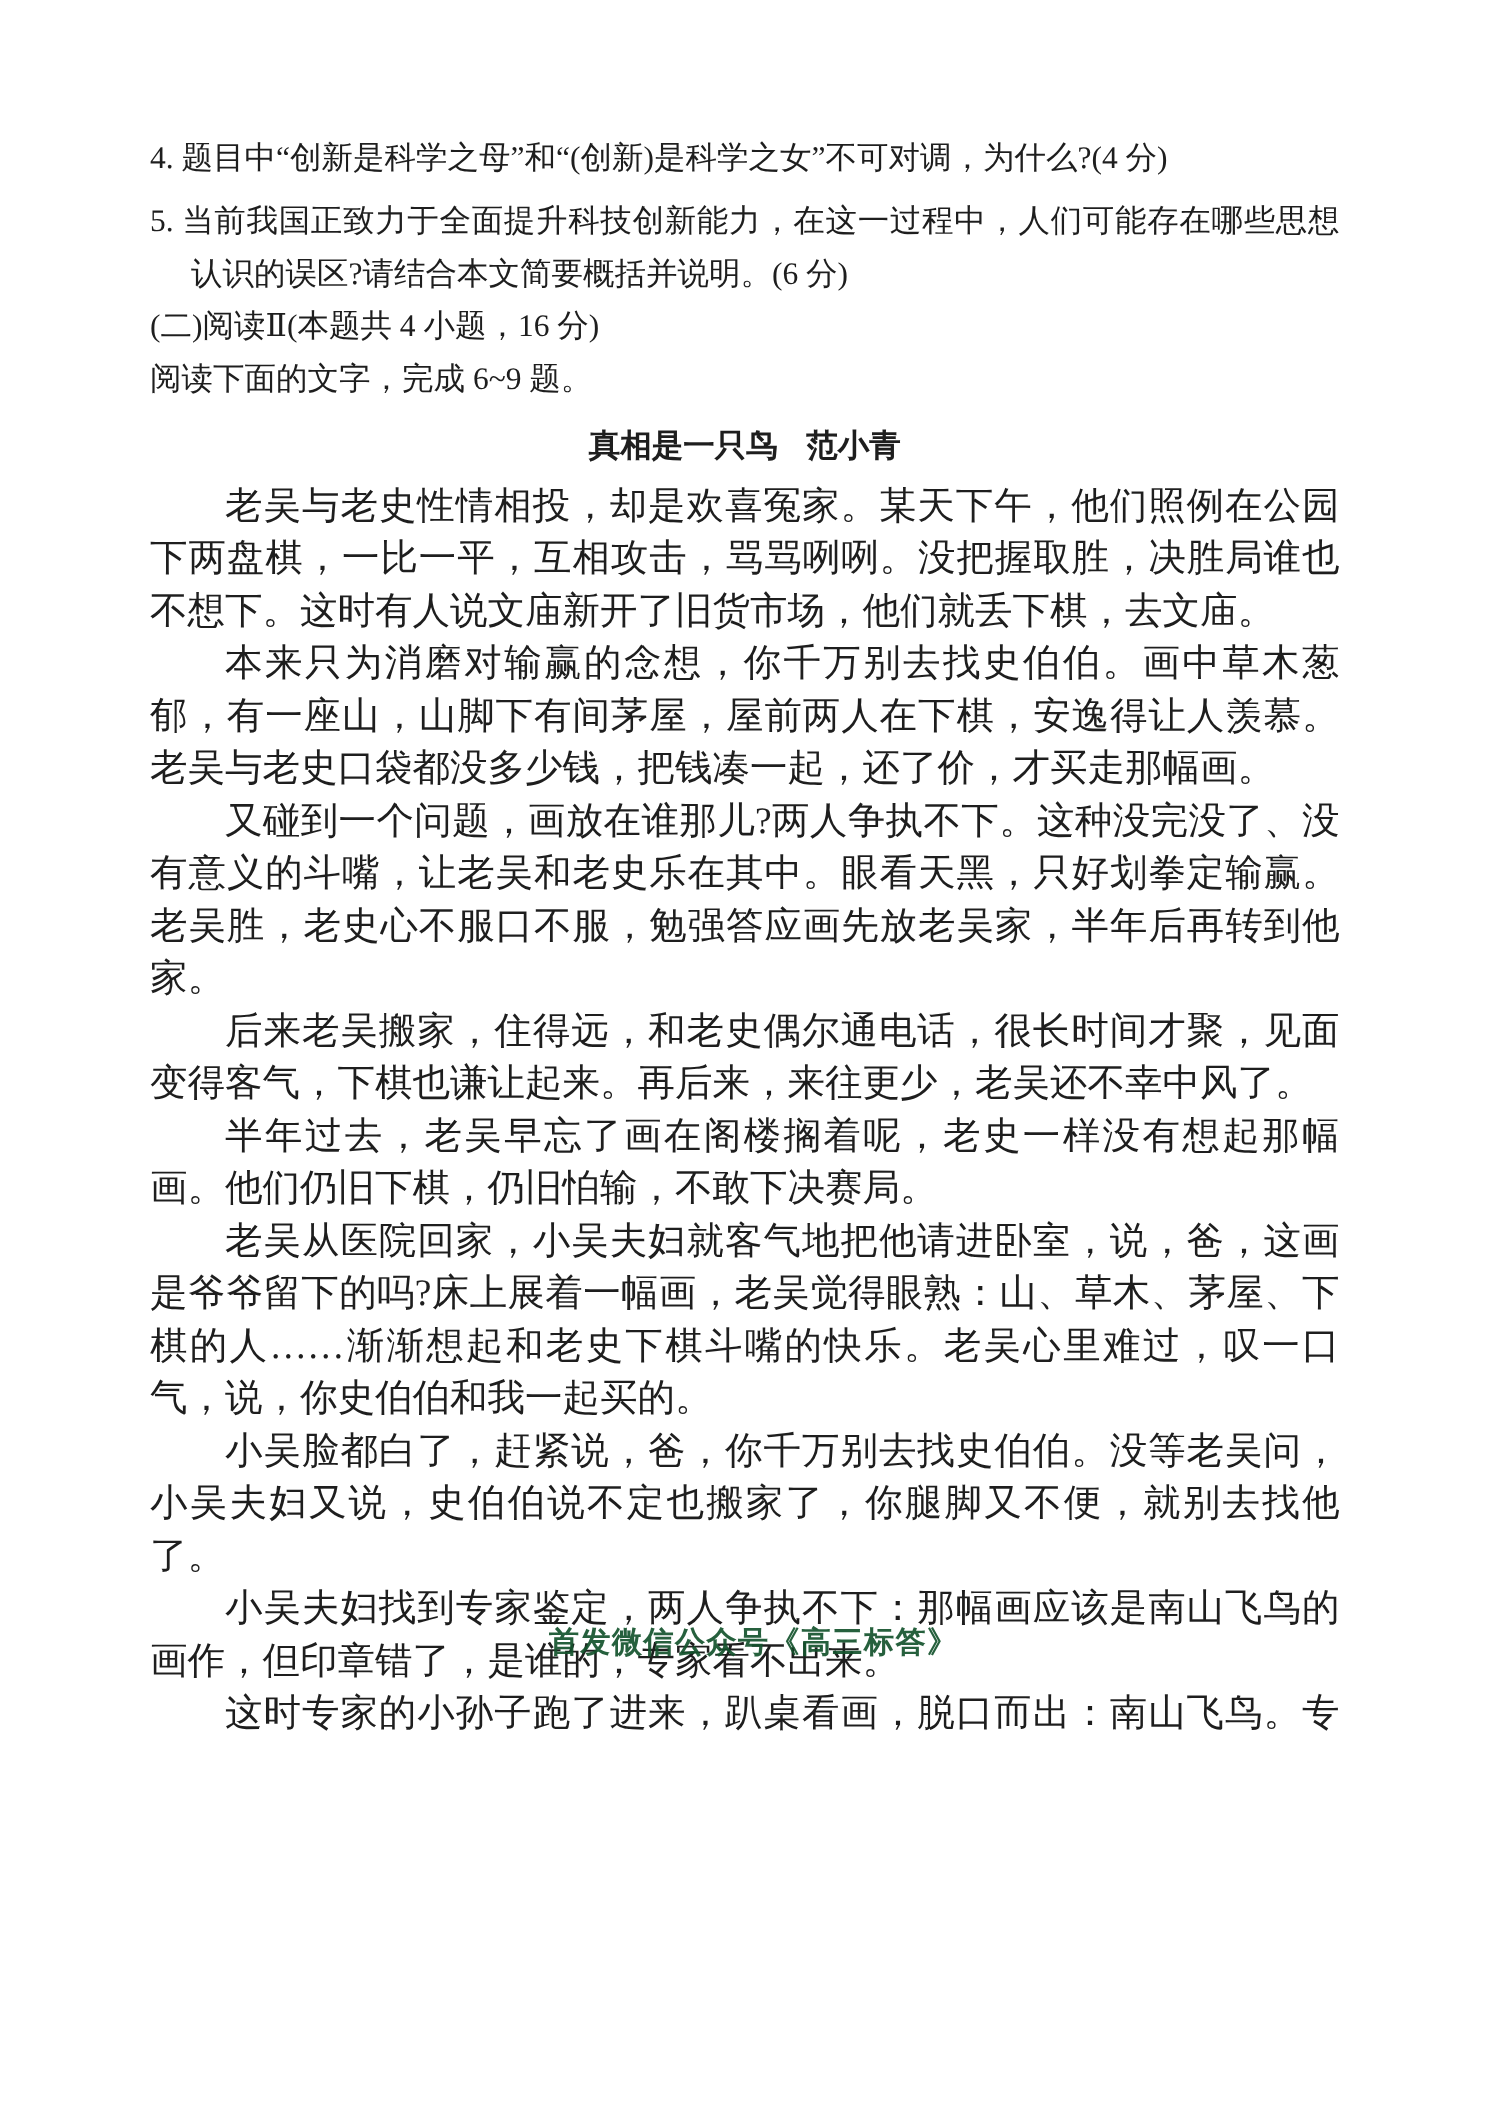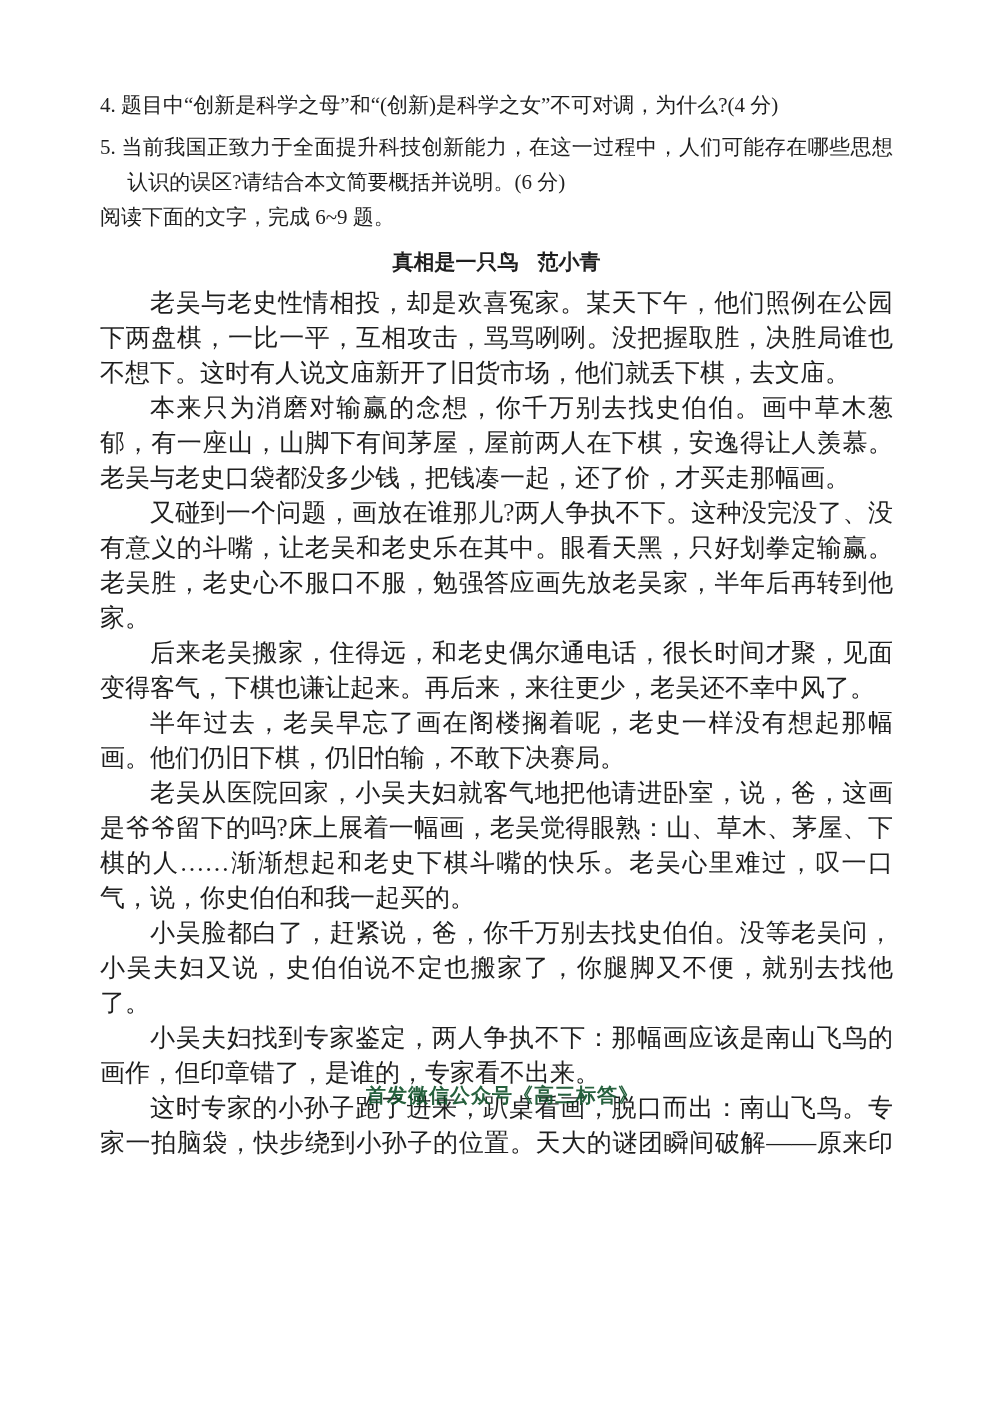--- a/index.html
+++ b/index.html
@@ -75,20 +75,21 @@
   .footer .footer-page { margin-left: 30px; }
 </style>
 </head>
 <body>
 
 <div class="page">
 
   <p class="question">4. 题目中“创新是科学之母”和“(创新)是科学之女”不可对调，为什么?(4 分)</p>
   <p class="question q5">5. 当前我国正致力于全面提升科技创新能力，在这一过程中，人们可能存在哪些思想认识的误区?请结合本文简要概括并说明。(6 分)</p>
 
+  <p class="section-header">(二)阅读Ⅱ(本题共 4 小题，16 分)</p>
   <p class="instruction">阅读下面的文字，完成 6~9 题。</p>
 
   <div class="story-title">
     <span>真相是一只鸟</span>
     <span>范小青</span>
   </div>
 
   <article class="story">
     <p class="para">老吴与老史性情相投，却是欢喜冤家。某天下午，他们照例在公园下两盘棋，一比一平，互相攻击，骂骂咧咧。没把握取胜，决胜局谁也不想下。这时有人说文庙新开了旧货市场，他们就丢下棋，去文庙。</p>
     <p class="para">本来只为消磨对输赢的念想，你千万别去找史伯伯。画中草木葱郁，有一座山，山脚下有间茅屋，屋前两人在下棋，安逸得让人羡慕。老吴与老史口袋都没多少钱，把钱凑一起，还了价，才买走那幅画。</p>

